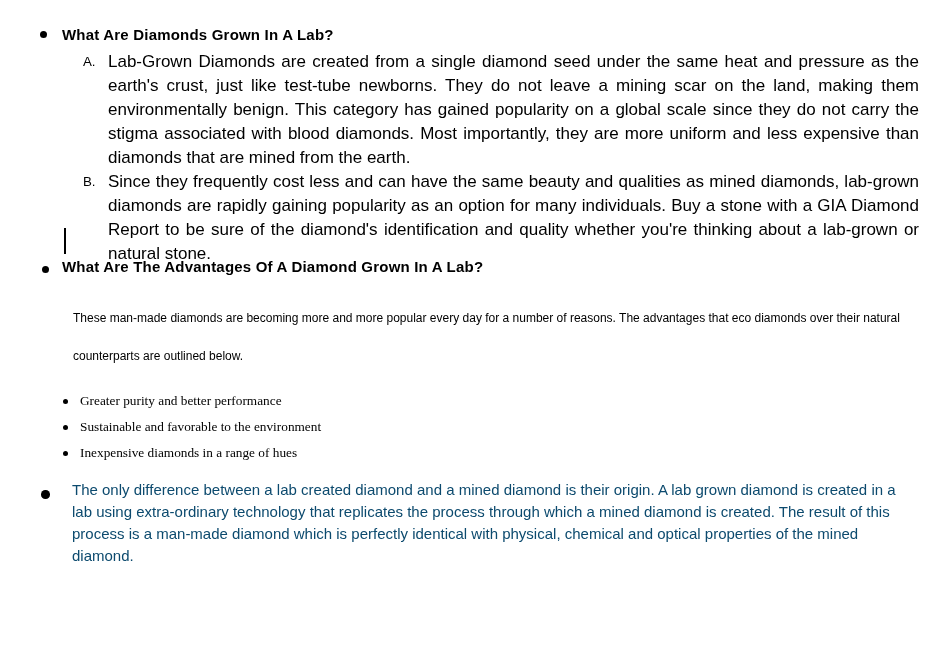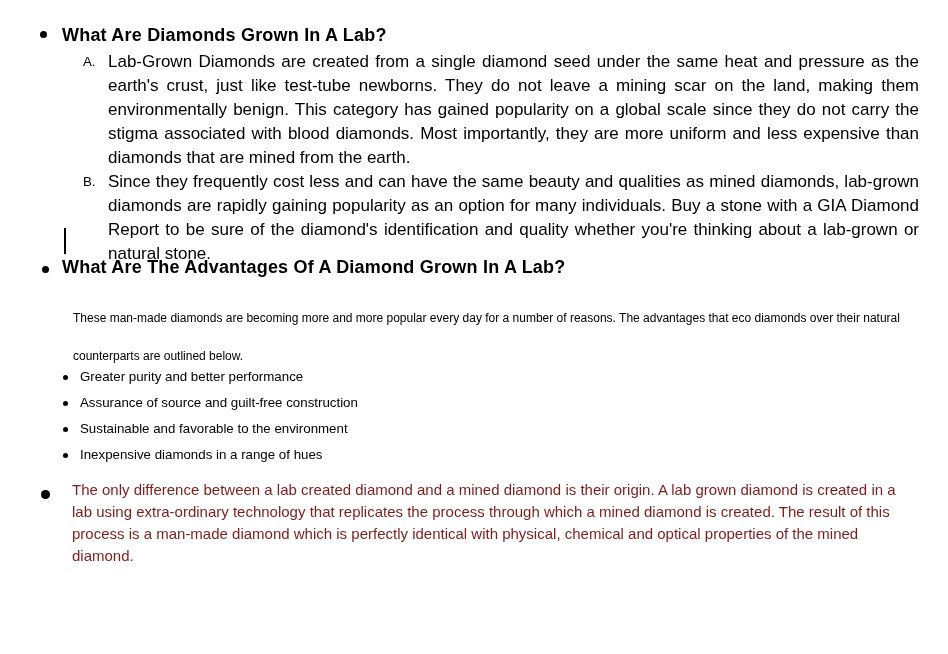--- a/index.html
+++ b/index.html
@@ -13,21 +13,21 @@
     height: 654px;
     background: #ffffff;
     font-family: "Liberation Sans", sans-serif;
     color: #000000;
     overflow: hidden;
   }
   .abs { position: absolute; }
 
   
   .doc-heading {
-    font-size: 18px;
+    font-size: 15px;
     font-weight: bold;
     line-height: 20px;
     white-space: nowrap;
     letter-spacing: 0.2px;
     margin: 0;
   }
   .h-bullet {
     width: 7px;
     height: 7px;
     border-radius: 50%;
@@ -72,21 +72,22 @@
     top: 299px;
     width: 830px;
     margin: 0;
     font-size: 12px;
     line-height: 38px;
   }
 
   
   .dot-list {
     left: 63px;
-    top: 364px;
+    top: 388px;
+    font-family: Liberation Serif, serif;
   }
   .dot-item {
     display: flex;
     align-items: flex-start;
     height: 26px;
   }
   .dot {
     flex: 0 0 5px;
     width: 5px;
     height: 5px;
@@ -110,21 +111,21 @@
     border-radius: 50%;
     background: #000000;
   }
   .note {
     left: 72px;
     top: 479px;
     width: 835px;
     margin: 0;
     font-size: 15px;
     line-height: 22px;
-    color: #7f1d1d;
+    color: #0c4a6e;
   }
 </style>
 </head>
 <body>
 
 <div class="page">
 
   <span class="abs h-bullet" style="left:40px; top:31px;"></span>
   <h1 class="abs doc-heading" style="left:62px; top:25px;">What Are Diamonds Grown In A Lab?</h1>
 
@@ -146,24 +147,20 @@
 
   <p class="abs intro">These man-made diamonds are becoming more and more popular every day for a number of reasons. The advantages that eco diamonds over their natural counterparts are outlined below.</p>
 
   <div class="abs dot-list">
     <div class="dot-item">
       <span class="dot"></span>
       <span class="dot-label">Greater purity and better performance</span>
     </div>
     <div class="dot-item">
       <span class="dot"></span>
-      <span class="dot-label">Assurance of source and guilt-free construction</span>
-    </div>
-    <div class="dot-item">
-      <span class="dot"></span>
       <span class="dot-label">Sustainable and favorable to the environment</span>
     </div>
     <div class="dot-item">
       <span class="dot"></span>
       <span class="dot-label">Inexpensive diamonds in a range of hues</span>
     </div>
   </div>
 
   <span class="abs note-bullet"></span>
   <p class="abs note">The only difference between a lab created diamond and a mined diamond is their origin. A lab grown diamond is created in a lab using extra-ordinary technology that replicates the process through which a mined diamond is created. The result of this process is a man-made diamond which is perfectly identical with physical, chemical and optical properties of the mined diamond.</p>

